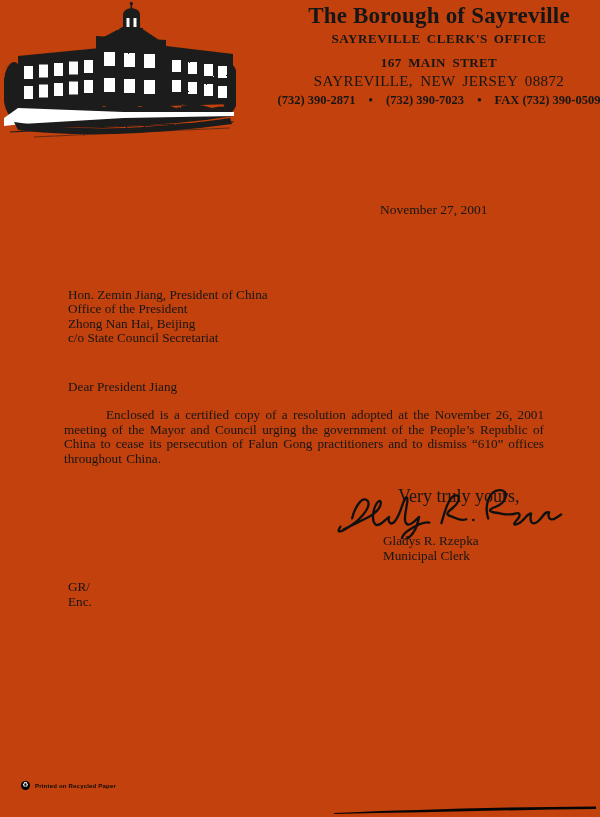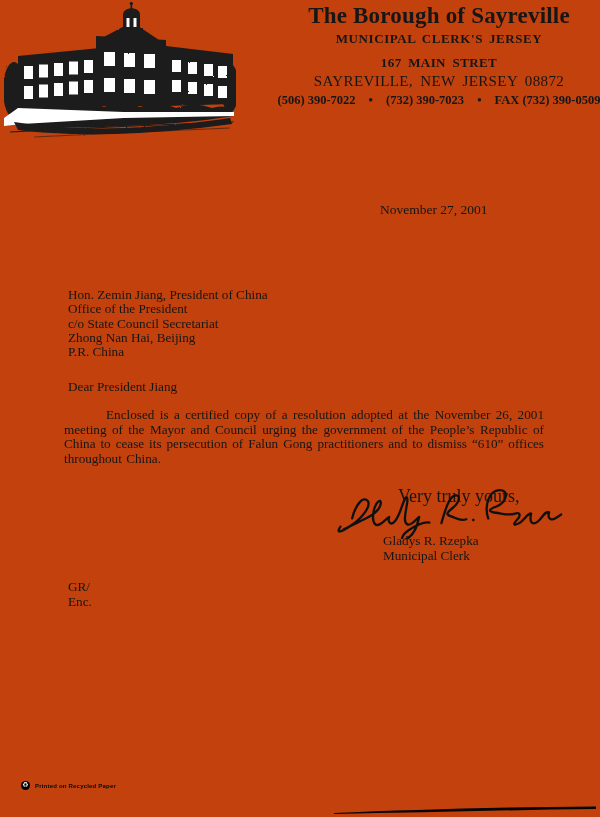--- a/index.html
+++ b/index.html
@@ -93,40 +93,39 @@
       </g>
       <polygon points="0,116 14,106 120,110 230,110 230,114 120,116 18,122 0,124" fill="#ffffff"></polygon>
       <path d="M10,120 Q60,128 120,126 Q180,123 226,116 L228,122 Q170,130 110,132 Q50,133 14,128 Z" fill="#1b1b1b"></path>
       <path d="M6,130 Q120,124 230,120" stroke="#1b1b1b" stroke-width="1.2" fill="none"></path>
       <path d="M30,135 Q130,130 226,126" stroke="#1b1b1b" stroke-width="0.7" fill="none" opacity="0.8"></path>
     </g>
   </svg>
 
   <div class="abs letterhead-text">
     <div class="org-title">The Borough of Sayreville</div>
-    <div class="office-line">MUNICIPAL CLERK'S JERSEY</div>
+    <div class="office-line">SAYREVILLE CLERK'S OFFICE</div>
     <div class="addr-line1">167 MAIN STRET</div>
     <div class="addr-line2">SAYREVILLE, NEW JERSEY 08872</div>
     <div class="phone-row">
-      <span>(506) 390-7022</span>
+      <span>(732) 390-2871</span>
       <span>•</span>
       <span>(732) 390-7023</span>
       <span>•</span>
       <span>FAX (732) 390-0509</span>
     </div>
   </div>
 
   <div class="abs date-line">November 27, 2001</div>
 
   <div class="abs recipient-block">
     <div>Hon. Zemin Jiang, President of China</div>
     <div>Office of the President</div>
+    <div>Zhong Nan Hai, Beijing</div>
     <div>c/o State Council Secretariat</div>
-    <div>Zhong Nan Hai, Beijing</div>
-    <div>P.R. China</div>
   </div>
 
   <div class="abs salutation-line">Dear President Jiang</div>
 
   <div class="abs body-paragraph">Enclosed is a certified copy of a resolution adopted at the November 26, 2001 meeting of the Mayor and Council urging the government of the People’s Republic of China to cease its persecution of Falun Gong practitioners and to dismiss “610” offices throughout China.</div>
 
   <div class="abs valediction-line">Very truly yours,</div>
 
   <svg class="abs signature-svg" width="236" height="54" viewBox="0 0 236 54">
     <g stroke="#101010" stroke-width="2.3" fill="none" stroke-linecap="round" stroke-linejoin="round" transform="rotate(-2 118 27)">

